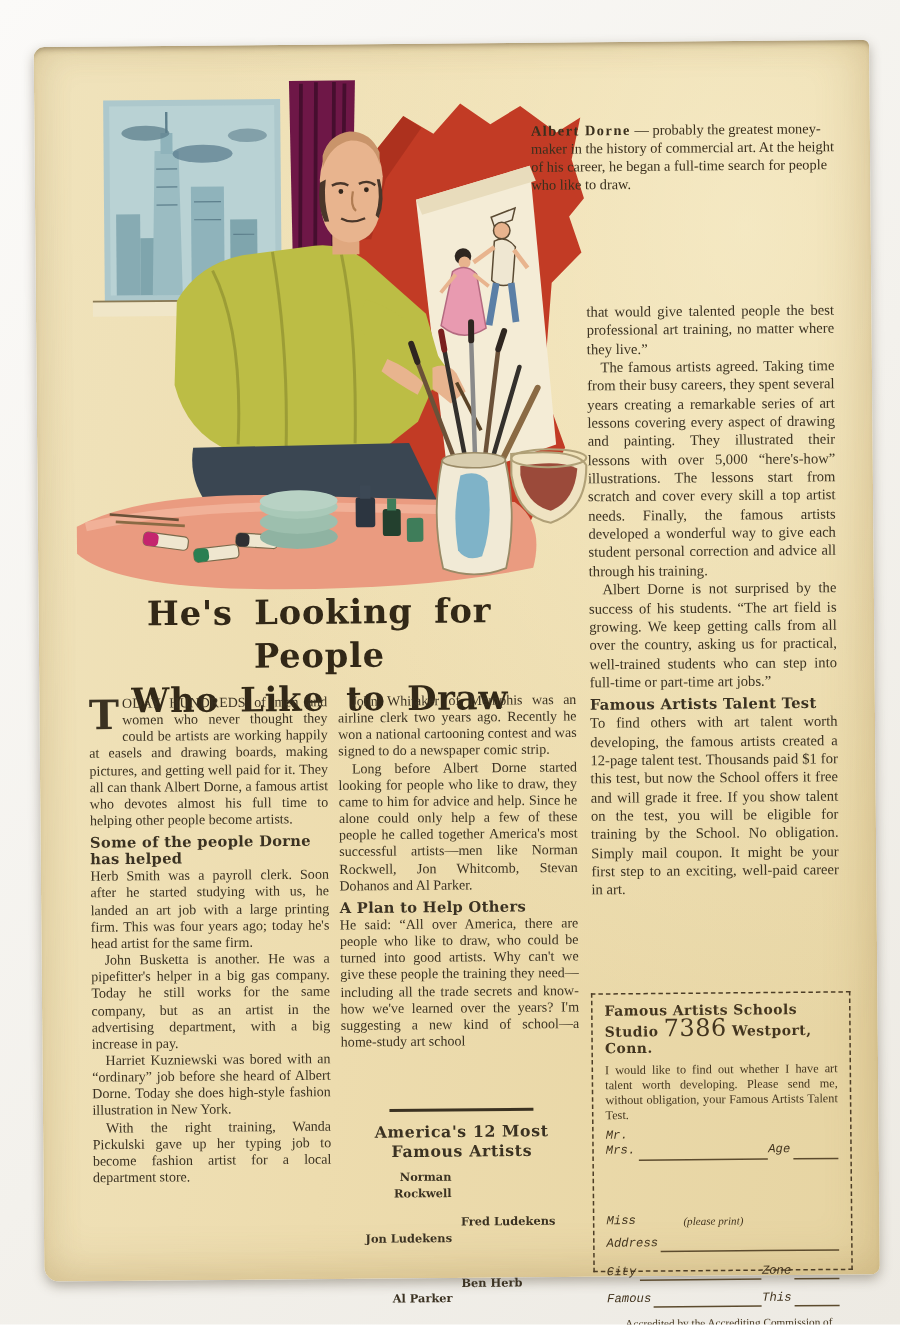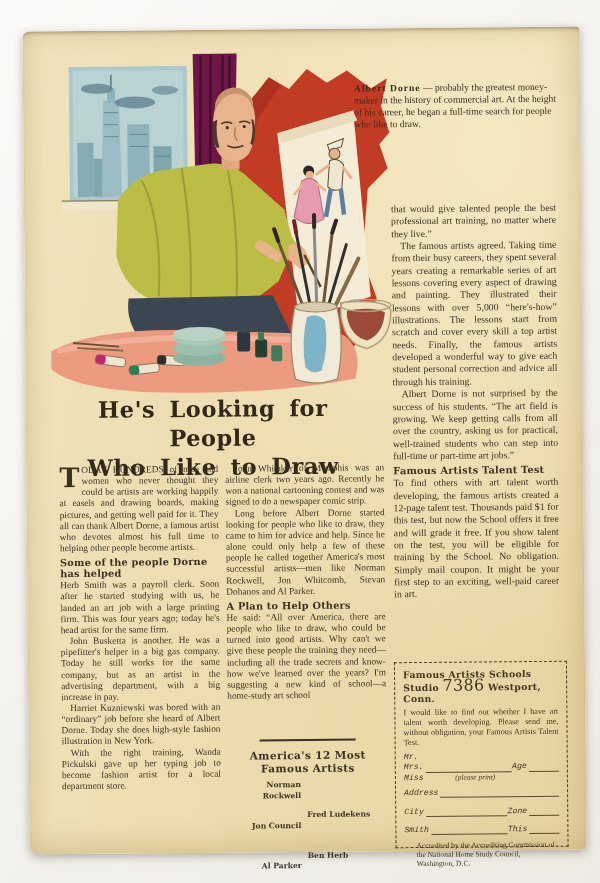--- a/index.html
+++ b/index.html
@@ -55,21 +55,21 @@
     border:1.6px dashed #4c3d26; padding:6px 8px 4px; font-size:8.2px;
     line-height:10.1px; color:#43351f; }
   .coupon .cn { font-family:"DejaVu Serif", serif; font-weight:bold; font-size:9.3px;
     line-height:11px; letter-spacing:.3px; }
   .coupon .studio-num { font-weight:normal; font-size:16px; }
   .coupon .cbody { margin:4px 0 2px; text-align:justify; }
   .frow { display:flex; align-items:flex-end; font-style:italic; margin-top:5px; }
   .frow .lbl { white-space:nowrap; padding-right:2px;font-family:Liberation Mono, monospace; }
   .fl { flex:1; border-bottom:.8px solid #5c4b2e; height:8px; }
   .fl.short { flex:0 0 30px; }
-  .pnote { font-style:italic; font-size:7.4px; text-align:center; flex:1; }
+  .pnote { font-style:italic; font-size:7.4px; text-align:center; flex:1;margin-top:36px; }
   .accred { font-size:7.5px; line-height:9px; margin:6px 2px 0 12px; text-align:left; }
   
   .illo { position:absolute; left:8px; top:20px; width:368px; height:352px; }
 </style>
 </head>
 <body>
 
 <div class="cover">
 
   <svg class="illo" viewBox="0 0 368 352">
@@ -247,21 +247,21 @@
     <p class="ni">He said: “All over America, there are people who like to draw, who could be turned into good artists. Why can't we give these people the training they need—including all the trade secrets and know-how we've learned over the years? I'm suggesting a new kind of school—a home-study art school</p>
   </div>
 
   <div class="famous">
     <div class="rule"></div>
     <div class="ft">America's 12 Most</div>
     <div class="ft">Famous Artists</div>
     <div class="names">
       <div class="l">Norman Rockwell</div>
       <div class="r">Fred Ludekens</div>
-      <div class="l">Jon Council</div>
+      <div class="l">Jon Ludekens</div>
       <div class="r">Ben Herb</div>
       <div class="l">Al Parker</div>
       <div class="r">Schmidt Fawcett</div>
       <div class="l">Stevan Dohanos</div>
       <div class="r">Austin Briggs</div>
       <div class="l">George Giusti</div>
       <div class="r">Harold Von Schmidt</div>
       <div class="l">Peter Helck</div>
       <div class="r">Albert Dorne</div>
     </div>
@@ -301,21 +301,21 @@
       <span class="lbl">Address</span>
       <span class="fl"></span>
     </div>
     <div class="frow" style="margin-top:9px;">
       <span class="lbl">City</span>
       <span class="fl"></span>
       <span class="lbl">Zone</span>
       <span class="fl short"></span>
     </div>
     <div class="frow" style="margin-top:8px;">
-      <span class="lbl">Smith</span>
+      <span class="lbl">Famous</span>
       <span class="fl"></span>
       <span class="lbl">This</span>
       <span class="fl short"></span>
     </div>
     <div class="accred">Accredited by the Accrediting Commission of the National Home Study Council, Washington, D.C.</div>
   </div>
 
 </div>
 
 </body></html>

